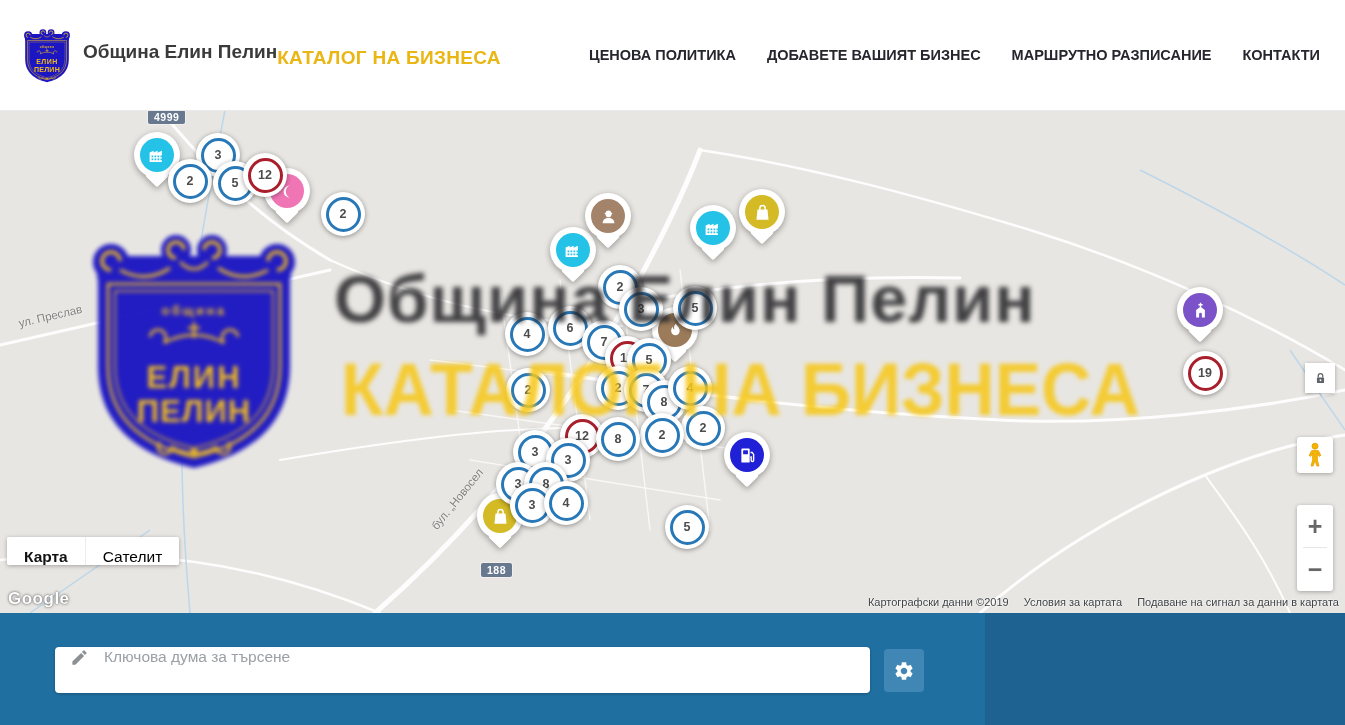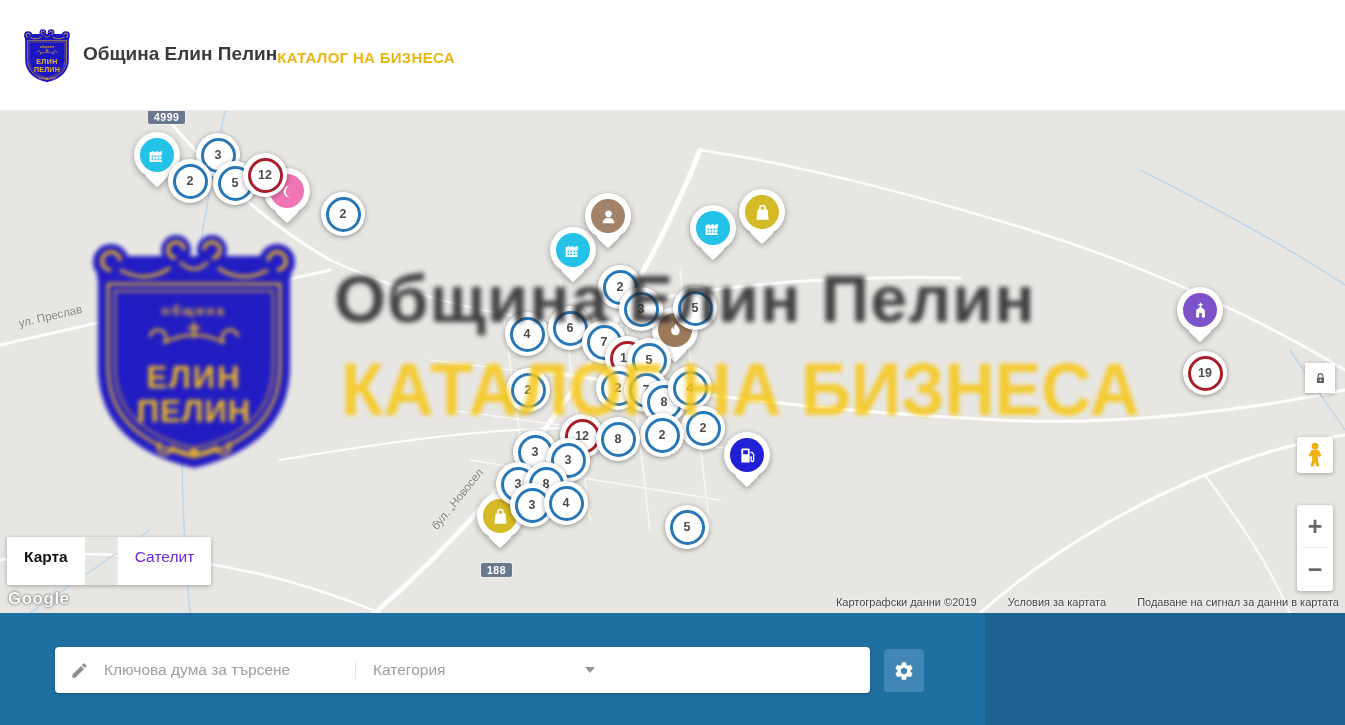--- a/index.html
+++ b/index.html
@@ -5,21 +5,21 @@
   html,body{margin:0;padding:0;}
   body{width:1345px;height:725px;overflow:hidden;position:relative;background:#fff;
        font-family:"Liberation Sans","DejaVu Sans",sans-serif;}
 
   
   .header{position:absolute;top:0;left:0;width:1345px;height:110px;background:#fff;
           border-bottom:1px solid #e9e9e9;display:flex;align-items:center;z-index:40;}
   .logo{display:flex;align-items:center;gap:11px;margin-left:22px;}
   .logo-text{display:flex;flex-direction:row;line-height:1.1;}
   .logo-title{font-size:19px;font-weight:bold;color:#3a3a3a;}
-  .logo-sub{font-size:15px;font-weight:bold;color:#eab613;letter-spacing:.3px;margin-top:6px;}
+  .logo-sub{font-size:19px;font-weight:bold;color:#eab613;letter-spacing:.3px;margin-top:6px;}
   .nav{margin-left:auto;margin-right:25px;display:flex;gap:31px;align-items:center;}
   .nav a{font-size:14.5px;font-weight:bold;color:#26262e;text-decoration:none;white-space:nowrap;cursor:pointer;}
 
   
   .map{position:absolute;top:110px;left:0;width:1345px;height:503px;background:#e8e6e2;overflow:hidden;z-index:1;}
   .roads{position:absolute;left:0;top:0;}
   .street{position:absolute;color:#7f7f7f;font-size:11.5px;white-space:nowrap;text-shadow:0 0 2px #fff;}
   .badge{position:absolute;background:#68788f;color:#fff;font-size:10.5px;font-weight:bold;
          padding:1px 6px;border-radius:2px;letter-spacing:.5px;box-shadow:0 0 0 1px rgba(255,255,255,.4);}
 
@@ -39,43 +39,43 @@
 
   
   .wm-shield{position:absolute;left:83px;top:106px;width:222px;height:264px;filter:blur(2.2px);opacity:.97;z-index:20;pointer-events:none;}
   .wm-title{position:absolute;left:334px;top:150px;font-size:67px;font-weight:bold;color:rgba(37,37,41,.86);
             filter:blur(2.6px);white-space:nowrap;z-index:20;pointer-events:none;letter-spacing:1px;}
   .wm-sub{position:absolute;left:341px;top:237px;font-size:74px;font-weight:bold;color:rgba(246,199,26,.88);
           filter:blur(2.3px);white-space:nowrap;z-index:20;pointer-events:none;transform:scaleX(.94);transform-origin:left;}
 
   
   .maptype{position:absolute;left:7px;top:427px;display:flex;z-index:25;box-shadow:0 1px 4px rgba(0,0,0,.3);border-radius:2px;}
-  .maptype .mt{background:#fff;height:48px;line-height:40px;padding:0 17px;font-size:15.5px;cursor:pointer;}
+  .maptype .mt{background:#fff;height:28px;line-height:40px;padding:0 17px;font-size:15.5px;cursor:pointer;}
   .maptype .mt.sel{font-weight:bold;color:#111;border-radius:2px 0 0 2px;}
-  .maptype .mt.unsel{color:#6d28d9;border-left:1px solid #ececec;border-radius:0 2px 2px 0;margin-left:32px;}
+  .maptype .mt.unsel{color:#000000;border-left:1px solid #ececec;border-radius:0 2px 2px 0;}
   .google{position:absolute;left:8px;bottom:4px;z-index:25;color:#fff;font-size:17px;font-weight:bold;letter-spacing:.5px;
           text-shadow:0 0 3px rgba(90,90,90,.9),0 0 1px rgba(90,90,90,.9);cursor:pointer;}
-  .attrib{position:absolute;right:6px;bottom:5px;z-index:25;display:flex;gap:31px;font-size:11px;color:#3e4347;
+  .attrib{position:absolute;right:6px;bottom:5px;z-index:25;display:flex;gap:15px;font-size:11px;color:#3e4347;
           text-shadow:0 0 2px #fff,0 0 2px #fff;}
   .attrib span{white-space:nowrap;}
   .sq-btn{position:absolute;background:#fff;box-shadow:0 1px 4px rgba(0,0,0,.3);display:flex;
           align-items:center;justify-content:center;z-index:25;cursor:pointer;border:none;}
   .lockbtn{left:1305px;top:253px;width:30px;height:30px;}
   .pegbtn{left:1297px;top:327px;width:36px;height:36px;border-radius:3px;}
   .zoomctrl{position:absolute;left:1297px;top:395px;width:36px;height:86px;background:#fff;border-radius:3px;
             box-shadow:0 1px 4px rgba(0,0,0,.3);z-index:25;display:flex;flex-direction:column;align-items:center;}
   .zbtn{width:36px;height:42px;display:flex;align-items:center;justify-content:center;font-size:25px;font-weight:bold;
         color:#666;cursor:pointer;background:none;border:none;line-height:1;}
   .zdiv{width:24px;height:1px;background:#e6e6e6;}
 
   
   .searchbar{position:absolute;top:613px;left:0;width:1345px;height:112px;background:#1f6fa1;z-index:40;}
   .searchbar .right{position:absolute;right:0;top:0;width:360px;height:112px;background:#1e6292;}
   .fields{position:absolute;left:55px;top:34px;width:815px;height:46px;background:#fff;border-radius:4px;
-          display:flex;align-items:center;box-shadow:0 1px 3px rgba(0,0,0,.25);}
+          display:flex;align-items:flex-start;box-shadow:0 1px 3px rgba(0,0,0,.25);}
   .f-key{width:300px;display:flex;align-items:center;gap:13px;padding-left:15px;box-sizing:border-box;}
   .f-key input{border:none;outline:none;font-size:15.5px;color:#555;width:240px;background:transparent;
                font-family:inherit;}
   .f-key input::placeholder{color:#9aa0a6;opacity:1;}
   .f-sel{display:flex;align-items:center;justify-content:space-between;border-left:1px solid #e3e3e3;
          padding:0 17px;box-sizing:border-box;color:#9aa0a6;font-size:15.5px;cursor:pointer;}
   .f-sel.cat{width:257px;}
   .f-sel.loc{width:258px;}
   .caret{width:0;height:0;border-left:5px solid transparent;border-right:5px solid transparent;
          border-top:6px solid #8f959b;}
@@ -120,20 +120,26 @@
 <header class="header">
   <div class="logo">
     <svg width="50" height="60" viewBox="0 0 220 264">
         <use href="#shield"></use>
       </svg>
     <div class="logo-text">
       <span class="logo-title">Община Елин Пелин</span>
       <span class="logo-sub">КАТАЛОГ НА БИЗНЕСА</span>
     </div>
   </div>
+  <nav class="nav">
+      <a>ЦЕНОВА ПОЛИТИКА</a>
+      <a>ДОБАВЕТЕ ВАШИЯТ БИЗНЕС</a>
+      <a>МАРШРУТНО РАЗПИСАНИЕ</a>
+      <a>КОНТАКТИ</a>
+    </nav>
 </header>
 
 <div class="map">
   <svg class="roads" width="1345" height="503" viewBox="0 0 1345 503">
     <g stroke="#fdfdfd" fill="none" stroke-linecap="round">
       <path d="M0 235 C100 212 220 185 330 160" stroke-width="3"></path>
       <path d="M160 0 C210 60 258 108 330 150" stroke-width="3"></path>
       <path d="M330 150 C430 195 520 212 622 216" stroke-width="2"></path>
       <path d="M375 503 C470 420 555 320 625 195 C650 150 682 88 700 40" stroke-width="5"></path>
       <path d="M625 195 C720 175 830 165 960 168" stroke-width="3"></path>
@@ -429,24 +435,20 @@
 <div class="searchbar">
   <div class="right"></div>
 
   <div class="fields">
     <div class="f-key">
       <svg width="19" height="19" viewBox="0 0 24 24">
         <path d="M3 17.2V21h3.8L17.8 10 14 6.2 3 17.2z M20.7 7.1a1 1 0 0 0 0-1.4l-2.4-2.4a1 1 0 0 0-1.4 0l-1.8 1.8 3.8 3.8 1.8-1.8z" fill="#8b9095"></path>
       </svg>
       <input type="text" placeholder="Ключова дума за търсене" style="">
     </div>
-    <div class="f-sel cat">
-      <span>Категория</span>
-      <span class="caret"></span>
-    </div>
   </div>
 
   <button class="gearbtn">
     <svg width="22" height="22" viewBox="0 0 24 24">
       <path fill="#fff" d="M19.14 12.94c.04-.3.06-.61.06-.94 0-.32-.02-.64-.07-.94l2.03-1.58c.18-.14.23-.41.12-.61l-1.92-3.32c-.12-.22-.37-.29-.59-.22l-2.39.96c-.5-.38-1.03-.7-1.62-.94l-.36-2.54c-.04-.24-.24-.41-.48-.41h-3.84c-.24 0-.43.17-.47.41l-.36 2.54c-.59.24-1.13.57-1.62.94l-2.39-.96c-.22-.08-.47 0-.59.22L2.74 8.87c-.12.21-.08.47.12.61l2.03 1.58c-.05.3-.09.63-.09.94s.02.64.07.94l-2.03 1.58c-.18.14-.23.41-.12.61l1.92 3.32c.12.22.37.29.59.22l2.39-.96c.5.38 1.03.7 1.62.94l.36 2.54c.05.24.24.41.48.41h3.84c.24 0 .44-.17.47-.41l.36-2.54c.59-.24 1.13-.56 1.62-.94l2.39.96c.22.08.47 0 .59-.22l1.92-3.32c.12-.22.07-.47-.12-.61l-2.01-1.58zM12 15.6c-1.98 0-3.6-1.62-3.6-3.6s1.62-3.6 3.6-3.6 3.6 1.62 3.6 3.6-1.62 3.6-3.6 3.6z"></path>
     </svg>
   </button>
 
 </div>
 

